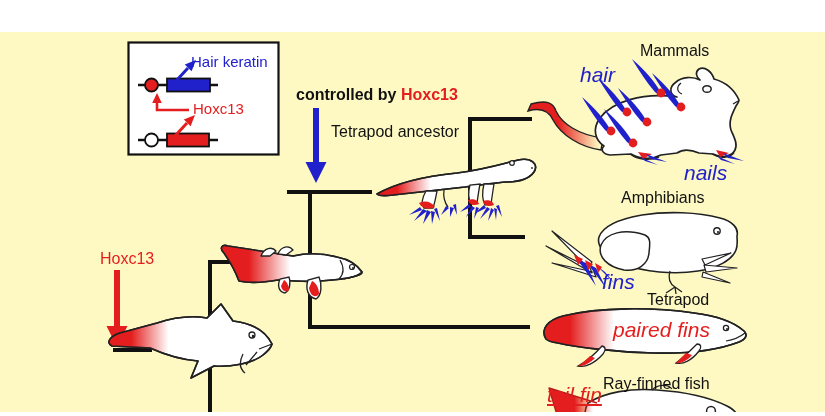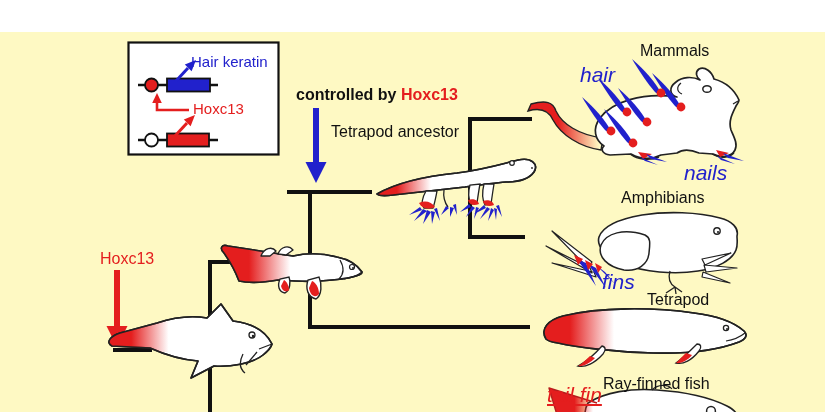--- a/index.html
+++ b/index.html
@@ -202,17 +202,18 @@
 <div class="lbl red" style="left:100px;top:218px;">Hoxc13</div>
 
 <div class="lbl" style="left:640px;top:10px;">Mammals</div>
 <div class="lbl blue ital" style="left:580px;top:31px;">hair</div>
 <div class="lbl blue ital" style="left:684px;top:129px;font-style:italic;">nails</div>
 
 <div class="lbl" style="left:621px;top:157px;">Amphibians</div>
 <div class="lbl blue ital" style="left:602px;top:238px;">fins</div>
 
 <div class="lbl" style="left:647px;top:259px;">Tetrapod</div>
+<div class="lbl red ital" style="left:613px;top:286px;">paired fins</div>
 
 <div class="lbl" style="left:603px;top:343px;">Ray-finned fish</div>
 <div class="lbl red ital" style="left:547px;top:351px;text-decoration:underline;">tail fin</div>
 
 </div>
 
 </body></html>

